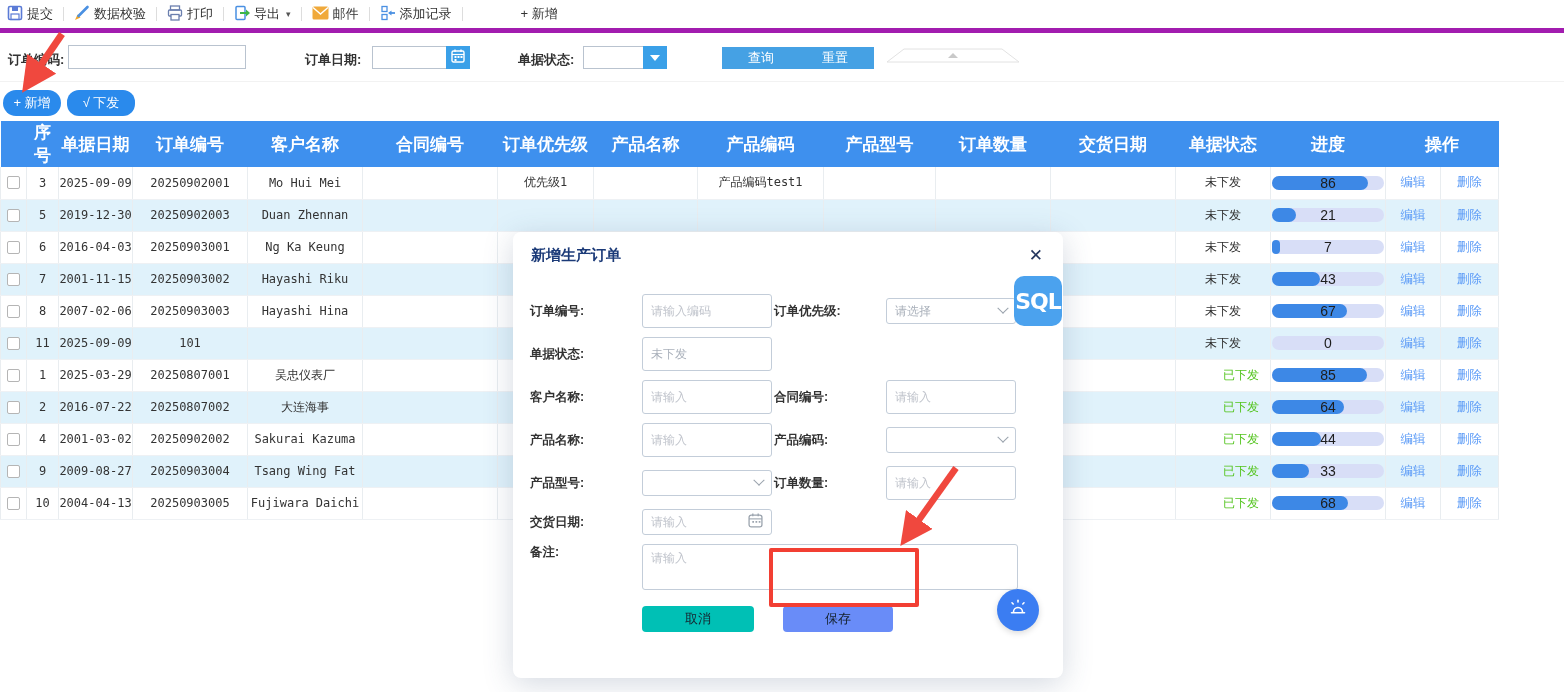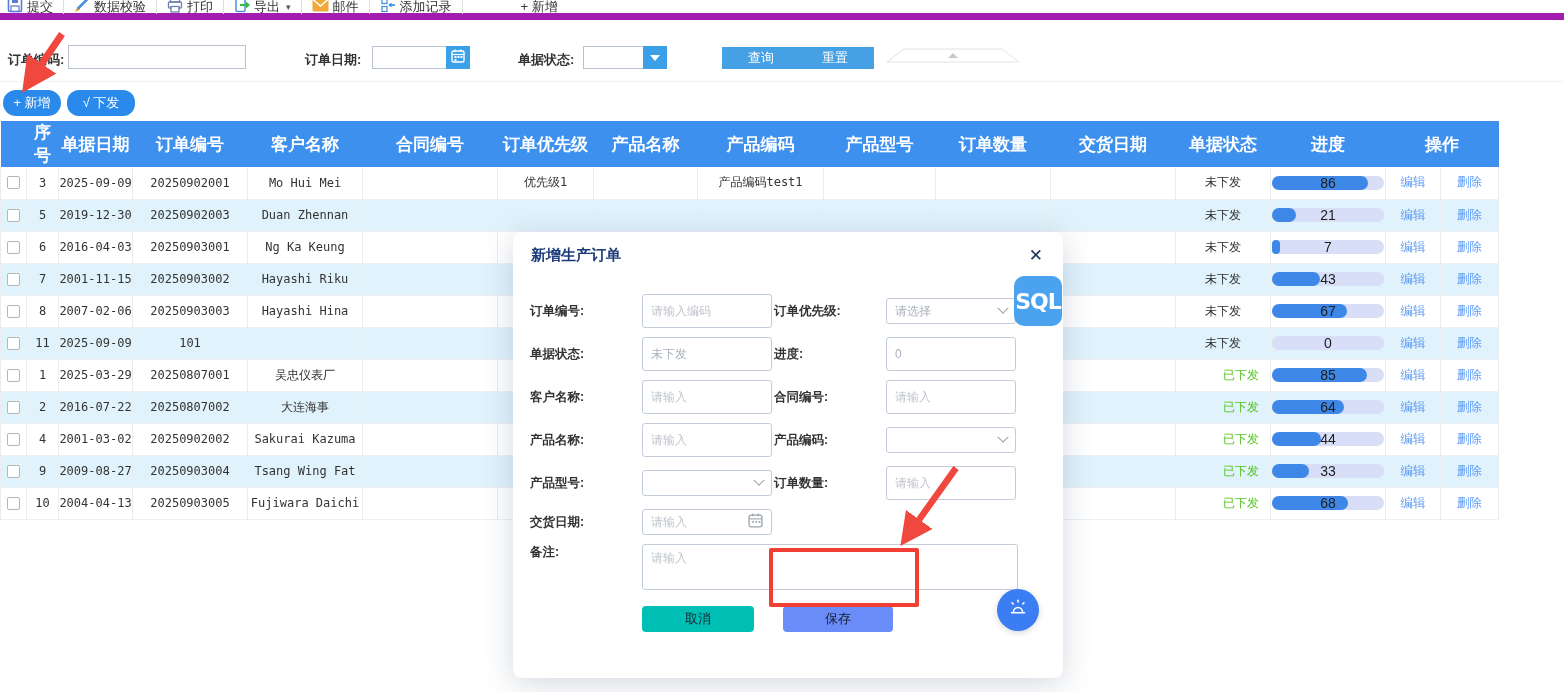--- a/index.html
+++ b/index.html
@@ -1,19 +1,19 @@
 <!DOCTYPE html>
 <html><head>
 <meta charset="utf-8">
 <style>
   * { margin:0; padding:0; box-sizing:border-box; }
   html,body { width:1564px; height:692px; background:#fff; font-family:"Liberation Sans",sans-serif; overflow:hidden; position:relative; color:#333; }
 
   
-  .toolbar { position:absolute; top:0; left:0; width:100%; height:20px; display:flex; align-items:center; padding-left:7px; font-size:13px; border-bottom:7px solid #a21caf; background:#fff; }
+  .toolbar { position:absolute; top:0; left:0; width:100%; height:33px; display:flex; align-items:center; padding-left:7px; font-size:13px; border-bottom:5px solid #a21caf; background:#fff; }
   .tb-item { display:flex; align-items:center; gap:4px; cursor:pointer; white-space:nowrap; }
   .tb-sep { width:1px; height:14px; background:#ddd; margin:0 10px; }
   .tb-caret { font-size:9px; color:#555; margin-left:2px; }
   .tb-new { margin-left:48px; }
 
   
   .search-row { position:absolute; top:33px; left:0; width:100%; height:49px; background:#fff; border-bottom:1px solid #f2f2f2; font-size:13px; }
   .s-label { position:absolute; font-weight:700; top:18px; }
   .inp { border:1px solid #b9c3cf; background:#fff; height:24px; font-size:12px; padding:0 6px; outline:none; }
   .inp-order-code { position:absolute; left:68px; top:12px; width:178px; }
@@ -510,24 +510,20 @@
             <span>请选择</span>
             <span class="chev"></span>
           </div>
         </div>
       </div>
       <div class="m-row">
         <div class="m-cell">
           <span class="m-label">单据状态:</span>
           <input class="m-control" value="未下发" style="color: rgb(170, 177, 187);">
         </div>
-        <div class="m-cell">
-          <span class="m-label">进度:</span>
-          <input class="m-control" value="0" style="color: rgb(170, 177, 187);">
-        </div>
       </div>
       <div class="m-row">
         <div class="m-cell">
           <span class="m-label">客户名称:</span>
           <input class="m-control" placeholder="请输入" style="">
         </div>
         <div class="m-cell">
           <span class="m-label">合同编号:</span>
           <input class="m-control" placeholder="请输入" style="">
         </div>

